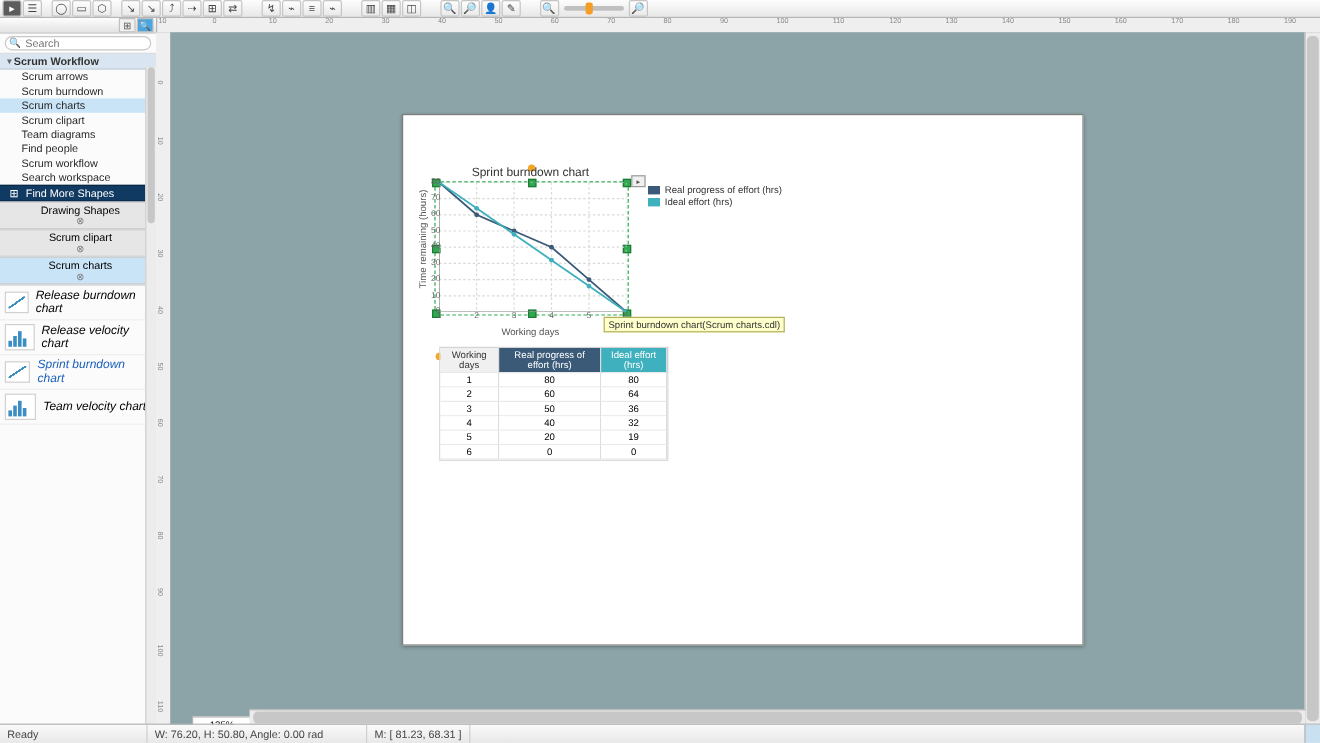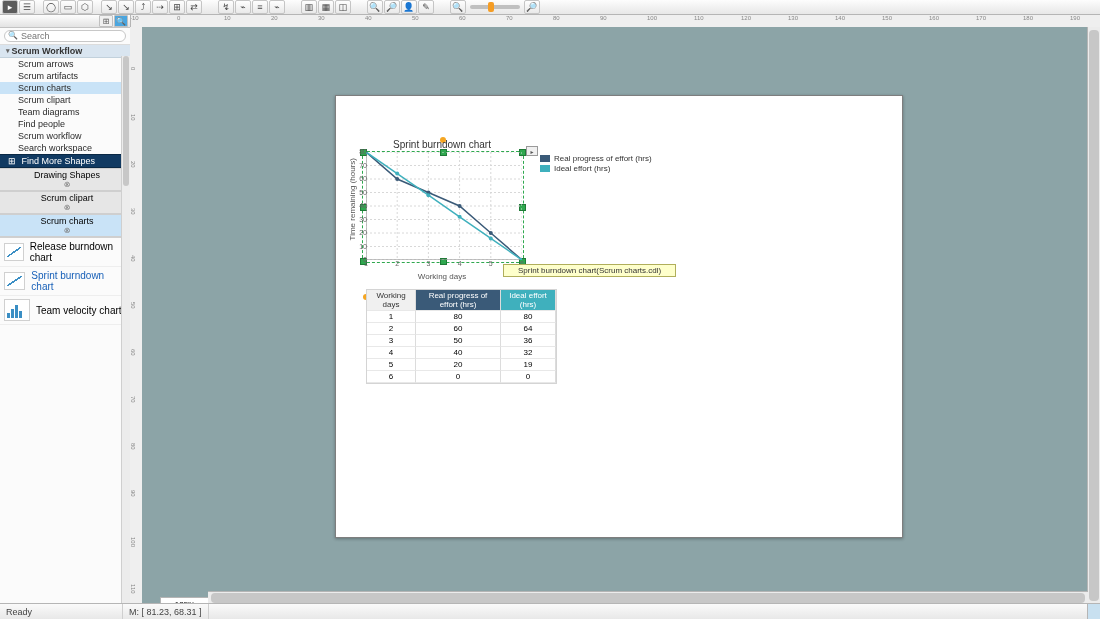--- a/index.html
+++ b/index.html
@@ -23,21 +23,21 @@
 .search-wrap { position:relative; width:100%; }
 .search-wrap .sicon { position:absolute; left:4px; top:1px; font-size:8px; color:#888; }
 .treehead { display:flex; align-items:center; padding:1px 4px 1px 6px; background:#d9e5f0; border-bottom:1px solid #c2d1dc; font-size:9px; font-weight:bold; color:#333; cursor:pointer; }
 .treehead .arr { font-size:7px; margin-right:2px; color:#666; }
 .treeitem { padding:1px 4px 1px 18px; font-size:9px; color:#2a2a2a; cursor:pointer; }
 .treeitem.sel { background:#c9e3f7; }
 .treesub { font-size:9px; padding:1px 4px 1px 8px; background:#e6e6e6; border-top:1px solid #cfcfcf; border-bottom:1px solid #cfcfcf; display:flex; align-items:center; justify-content:space-between; cursor:pointer;flex-direction:column; }
 .treesub .dx { font-size:8px; color:#777; }
 .findmore { background:#113a62; color:#fff; font-size:9px; padding:1px 4px 1px 14px; border-top:1px solid #0a2844; border-bottom:1px solid #0a2844; cursor:pointer; }
 .findmore::before { content:'⊞'; position:relative; left:-6px; }
-.shapes-list { border-top:1px solid #d0d0d0; }
+.shapes-list { border-top:1px solid #d0d0d0;font-style:italic; }
 .shape-row { display:flex; align-items:center; gap:6px; padding:3px 4px; border-bottom:1px solid #eee; cursor:pointer; }
 .shape-row.sel .lbl { color:#1860b8; }
 .shape-ico { width:20px; height:16px; background:#fff; border:1px solid #d0d0d0; position:relative; }
 .shape-ico.line::after { content:''; position:absolute; left:2px; right:2px; top:3px; bottom:3px; background:linear-gradient(to bottom right, transparent 45%, #3a8ec4 45%, #3a8ec4 55%, transparent 55%); }
 .shape-ico.bars { display:flex; align-items:flex-end; gap:1px; padding:2px; }
 .shape-ico.bars i { display:block; width:3px; background:#3a8ec4; }
 .sidebar-vscroll { position:absolute; right:0; top:41px; bottom:0; width:8px; background:#ececec; border-left:1px solid #cfcfcf; }
 .sidebar-vscroll .thumb { position:absolute; left:1px; right:1px; top:0; height:130px; background:#c7c7c7; border-radius:3px; }
 .canvas-wrap { position:absolute; left:142px; top:27px; right:12px; bottom:15px; background:#8ca4a7; overflow:hidden; }
 .page { position:absolute; left:193px; top:68px; width:566px; height:441px; background:#fff; border:1px solid #7e7e7e; box-shadow:0 1px 3px rgba(0,0,0,0.3); }
@@ -46,21 +46,21 @@
 .chart-title { position:absolute; left:26px; top:43px; width:160px; text-align:center; font-size:10px; color:#333; }
 .chart-svg { position:absolute; left:30px; top:56px; width:156px; height:108px; }
 .axis-lbl-y { position:absolute; left:12px; top:62px; font-size:8px; color:#555; writing-mode:vertical-rl; transform:rotate(180deg); }
 .axis-lbl-x { position:absolute; left:26px; top:176px; width:160px; text-align:center; font-size:8px; color:#555; }
 .ytick { position:absolute; left:21px; width:10px; text-align:right; font-size:7px; color:#666; }
 .xtick { position:absolute; top:164px; width:10px; text-align:center; font-size:7px; color:#666; }
 .legend { position:absolute; left:204px; top:58px; font-size:8px; color:#333; }
 .legend-row { display:flex; align-items:center; gap:4px; margin-bottom:1px; }
 .legend-sw { width:10px; height:7px; }
 .play-btn { position:absolute; left:190px; top:50px; width:10px; height:8px; border:1px solid #9a9a9a; background:#f0f0f0; font-size:6px; display:flex; align-items:center; justify-content:center; color:#555; }
-.tooltip-tag { position:absolute; left:167px; top:168px; background:#feffcb; border:1px solid #b0ae5b; font-size:8px; padding:1px 14px; color:#333; white-space:nowrap; }
+.tooltip-tag { position:absolute; left:167px; top:168px; background:#feffcb; border:1px solid #b0ae5b; font-size:8px; padding:1px 3px; color:#333; white-space:nowrap; }
 .table-box { position:absolute; left:30px; top:193px; width:189px; border:1px solid #d4d4d4; font-size:8px; }
 .table-box .tr { display:flex; }
 .table-box .th, .table-box .td { border-right:1px solid #dcdcdc; border-bottom:1px solid #e8e8e8; padding:1px 3px; text-align:center; box-sizing:border-box; }
 .table-box .th { color:#fff; }
 .th.c0 { background:#f0f0f0; color:#333; width:49px; }
 .th.c1 { background:#3a5a78; width:85px; }
 .th.c2 { background:#3fb0bd; width:55px; }
 .td.c0 { width:49px; background:#fff; }
 .td.c1 { width:85px; background:#fff; }
 .td.c2 { width:55px; background:#fff; }
@@ -145,21 +145,21 @@
       <span class="sicon">🔍</span>
       <input placeholder="Search" style="">
     </div>
   </div>
   <div class="treehead">
       <span class="arr">▾</span>
       <span>Scrum Workflow</span>
     </div>
   <div id="rootItems">
       <div class="treeitem">Scrum arrows</div>
-      <div class="treeitem">Scrum artifacts</div>
+      <div class="treeitem">Scrum burndown</div>
       <div class="treeitem sel">Scrum charts</div>
       <div class="treeitem">Scrum clipart</div>
       <div class="treeitem">Team diagrams</div>
       <div class="treeitem">Find people</div>
       <div class="treeitem">Scrum workflow</div>
       <div class="treeitem">Search workspace</div>
     </div>
   <div class="findmore">Find More Shapes</div>
   <div id="groups">
       <div class="treesub">
@@ -172,20 +172,29 @@
       </div>
       <div class="treesub" style="background: rgb(201, 227, 247);">
         <span>Scrum charts</span>
         <span class="dx">⊗</span>
       </div>
     </div>
   <div class="shapes-list" id="shapes">
       <div class="shape-row">
         <div class="shape-ico line"></div>
         <span class="lbl">Release burndown chart</span>
+      </div>
+      <div class="shape-row">
+        <div class="shape-ico bars">
+          <i style="height: 5px;"></i>
+          <i style="height: 9px;"></i>
+          <i style="height: 13px;"></i>
+          <i style="height: 7px;"></i>
+        </div>
+        <span class="lbl">Release velocity chart</span>
       </div>
       <div class="shape-row sel">
         <div class="shape-ico line"></div>
         <span class="lbl">Sprint burndown chart</span>
       </div>
       <div class="shape-row">
         <div class="shape-ico bars">
           <i style="height: 5px;"></i>
           <i style="height: 9px;"></i>
           <i style="height: 13px;"></i>
@@ -338,15 +347,16 @@
 <div class="vscroll">
     <div class="thumb"></div>
   </div>
 <div class="zoom-pct">125%</div>
 <div class="hscroll-bar">
     <div class="thumb"></div>
   </div>
 
 <div class="status">
   <div class="seg" style="width:110px">Ready</div>
+  <div class="seg" style="width:170px">W: 76.20,  H: 50.80,  Angle: 0.00 rad</div>
   <div class="seg">M: [ 81.23, 68.31 ]</div>
   <div class="right"></div>
 </div>
 
 </body></html>

